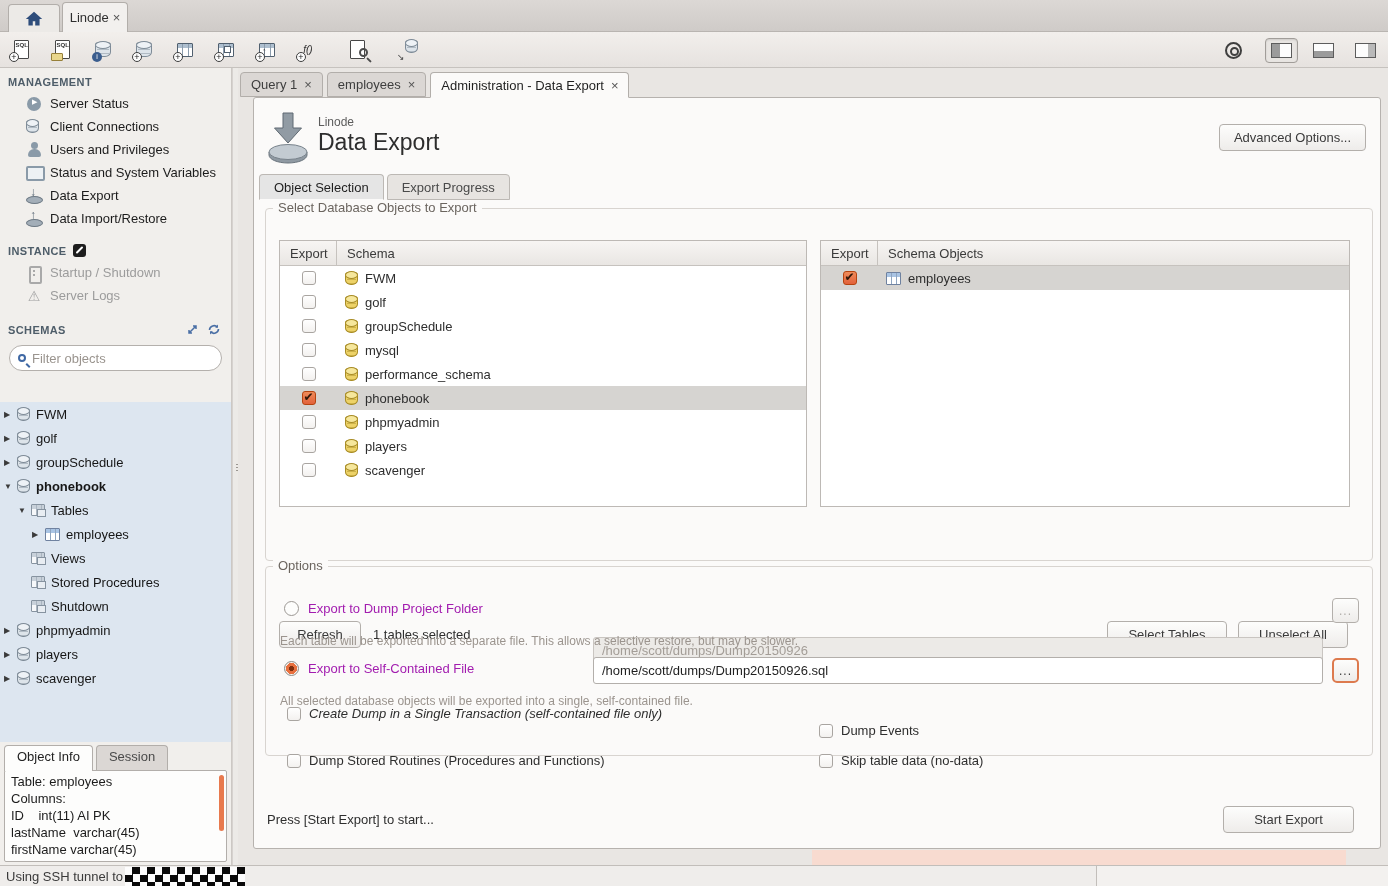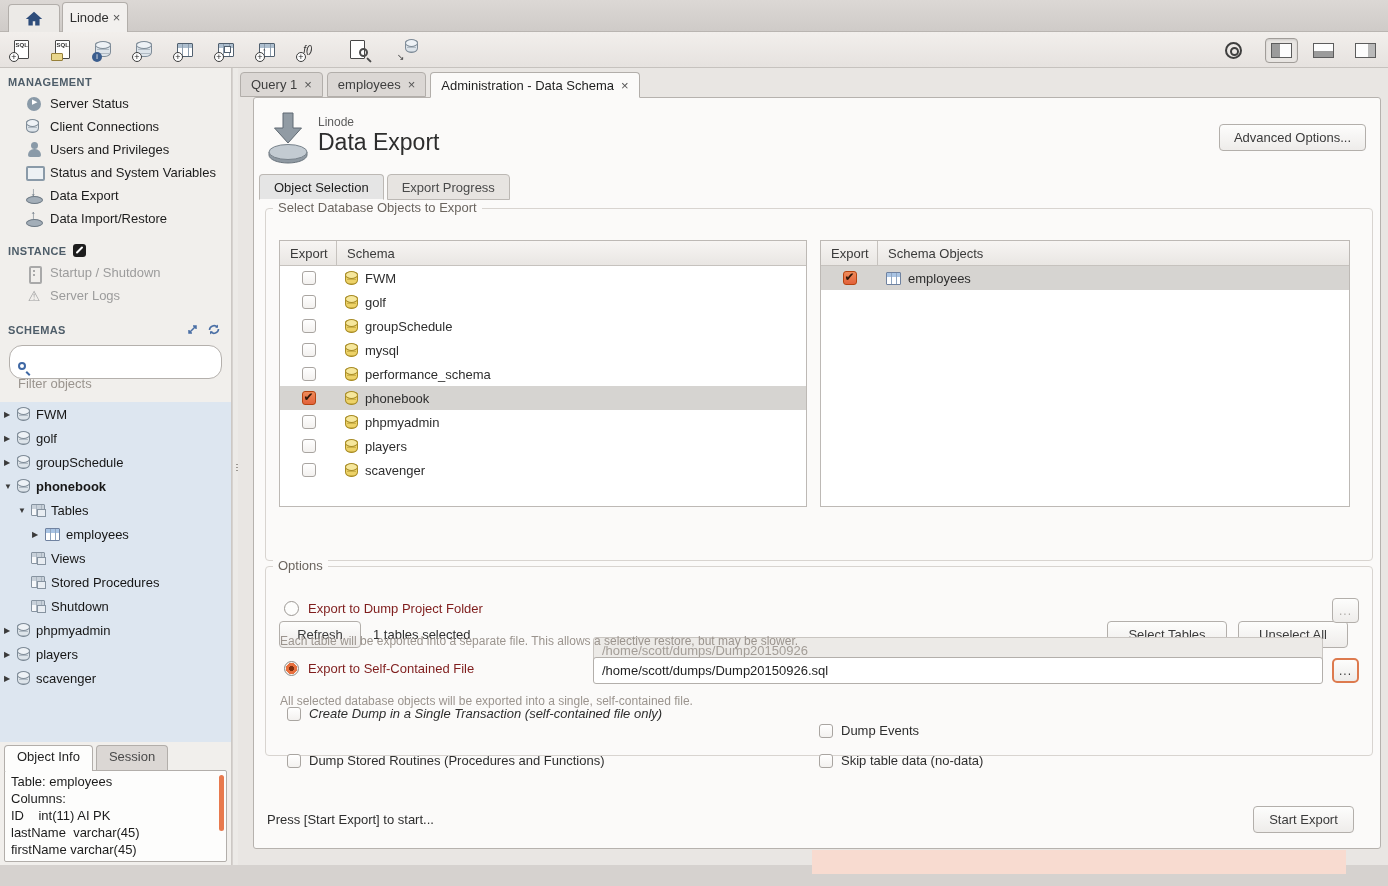--- a/index.html
+++ b/index.html
@@ -65,21 +65,21 @@
   .mi-export::after, .mi-import::after { content:""; position:absolute; left:0; bottom:0; width:15px; height:6px; border-radius:50%; background:#a3aeb8; border:1px solid #6d7984; }
   .ii { width:16px; height:16px; position:relative; flex:0 0 auto; margin-right:8px; }
   .ii-server::before { content:""; position:absolute; left:3px; top:1px; width:9px; height:14px; border:2px solid #a9a9a9; border-radius:2px; }
   .ii-server::after { content:""; position:absolute; left:7px; top:5px; width:2px; height:2px; background:#a9a9a9; box-shadow:0 4px 0 #a9a9a9; }
   .ii-warn { color:#9f9f9f; font-size:14px; line-height:16px; text-align:center; }
   .ii-wrench::before { content:""; position:absolute; left:1px; top:6px; width:14px; height:4px; background:#a9a9a9; border-radius:2px; transform:rotate(-40deg); }
   .ii-wrench::after { content:""; position:absolute; left:0; top:10px; width:5px; height:5px; border:2px solid #a9a9a9; border-radius:50%; background:#f1efec; }
   .ibadge { width:13px; height:13px; background:#1d1d1d; border-radius:3px; margin-left:6px; position:relative; }
   .ibadge::after { content:""; position:absolute; left:2px; top:5px; width:9px; height:2px; background:#fff; border-radius:1px; transform:rotate(-45deg); }
   .sb-head-icons { margin-left:auto; margin-right:10px; display:flex; gap:8px; }
-  .filter-wrap { margin:5px 9px 8px 9px; height:26px; background:#fff; border:1px solid #b4b0ac; border-radius:13px; display:flex; padding:16px 8px; gap:6px;flex-direction:column; }
+  .filter-wrap { margin:5px 9px 8px 9px; height:26px; background:#fff; border:1px solid #b4b0ac; border-radius:13px; display:flex; align-items:center; padding:0 8px; gap:6px; }
   .mag-blue { width:8px; height:8px; border:2px solid #3f68a4; border-radius:50%; position:relative; flex:0 0 auto; }
   .mag-blue::after { content:""; position:absolute; width:2px; height:5px; background:#3f68a4; left:7px; top:7px; transform:rotate(-45deg); }
   .filter-wrap input { border:none; outline:none; width:100%; font-size:13px; background:transparent; color:#333; }
   .filter-wrap input::placeholder { color:#9a948e; }
 
   .tree { position:absolute; left:0; right:0; top:334px; height:340px; background:#dde6f0; overflow:hidden; }
   .trow-tree { display:flex; align-items:center; height:24px; padding-left:4px; white-space:nowrap; }
   .trow-tree[data-indent="1"] { padding-left:18px; }
   .trow-tree[data-indent="2"] { padding-left:32px; }
   .trow-tree[data-bold="true"] .tlabel { font-weight:bold; }
@@ -141,32 +141,32 @@
   .cb[data-checked="true"]::after { content:"✔"; position:absolute; left:1px; top:-2px; font-size:12px; color:#2d1608; }
 
   .under-row-text { position:absolute; font-size:13px; color:#2e2e2e; }
   #btn-refresh { position:absolute; left:13px; top:412px; width:82px; }
   #sel-status { left:107px; top:418px; }
   #btn-select-tables { position:absolute; left:841px; top:412px; width:120px; }
   #btn-unselect-all { position:absolute; left:972px; top:412px; width:110px; }
 
   .radio { width:15px; height:15px; border-radius:50%; border:1px solid #9c9894; background:#fdfdfc; flex:0 0 auto; }
   .radio[data-checked="true"] { background:radial-gradient(circle at 50% 50%, #7e2d0c 0 2.5px, #e8703f 2.5px 5.5px, #f6f1ec 5.5px); border-color:#8e8a86; }
-  .opt-row { position:absolute; display:flex; align-items:center; gap:9px; font-size:13px; color:#7f1d1d; }
+  .opt-row { position:absolute; display:flex; align-items:center; gap:9px; font-size:13px; color:#a21caf; }
   .path-input { position:absolute; left:327px; width:730px; height:27px; border:1px solid #b3afab; border-radius:3px; padding:0 8px; font-size:13px; font-family:"Liberation Sans","DejaVu Sans",sans-serif; color:#1f1f1f; background:#fff; }
   .path-input:disabled { background:#eceae7; color:#a39d97; border-color:#c9c5c1; }
   .btn-dots { position:absolute; left:1066px; width:27px; height:25px; padding:0; font-size:12px; letter-spacing:1px; }
   .btn-dots.disabled { color:#b0aca8; }
   .btn-dots.focus-orange { border:2px solid #dd7a4e; border-radius:5px; }
   .help-text { position:absolute; left:14px; font-size:12px; color:#9b948e; }
   .opt-cb-row { position:absolute; display:flex; align-items:center; gap:8px; font-size:13px; color:#2e2e2e; }
   .pink-band { position:absolute; left:546px; top:283px; width:534px; height:24px; background:#f8dbd0; }
 
   #footer-status { position:absolute; left:13px; top:714px; font-size:13px; color:#2e2e2e; }
-  #btn-start-export { position:absolute; right:26px; top:708px; width:101px; }
+  #btn-start-export { position:absolute; right:26px; top:708px; width:131px; }
 
   
   .statusbar { position:absolute; left:0; bottom:0; width:100%; height:21px; background:#efedeb; border-top:1px solid #c2beba; display:flex; align-items:center; padding-left:6px; font-size:13px; color:#3a3a3a; }
   .redact { width:120px; height:19px; margin-left:2px; background:repeating-conic-gradient(#0a0a0a 0% 25%, #fdfdfd 0% 50%); background-size:15px 15px; }
   .status-cell { position:absolute; left:1096px; top:0; bottom:0; right:0; border-left:1px solid #c2beba; background:#f3f1ef; }
 
   svg { display:block; }
 </style>
 </head>
 <body>
@@ -388,21 +388,21 @@
     <div class="doc-tabs">
       <div class="doc-tab">
           <span>Query 1</span>
           <span class="tab-close">×</span>
         </div>
       <div class="doc-tab">
           <span>employees</span>
           <span class="tab-close">×</span>
         </div>
       <div class="doc-tab active">
-          <span>Administration - Data Schema</span>
+          <span>Administration - Data Export</span>
           <span class="tab-close">×</span>
         </div>
     </div>
 
     <div class="panel">
 
       <svg style="position:absolute;left:10px;top:12px" width="48" height="54" viewBox="0 0 48 54">
         <path d="M5 42v3c0 4.4 8.5 8 19 8s19-3.6 19-8v-3" fill="#8f99a2" stroke="#6a747d"></path>
         <ellipse cx="24" cy="42" rx="19" ry="7.5" fill="#c3cbd2" stroke="#78828b"></ellipse>
         <path d="M19 3h10v15h8.5L24 33 10.5 18H19z" fill="#919ba4" stroke="#5f6972" stroke-linejoin="round"></path>
@@ -546,14 +546,19 @@
           <span class="cb" data-checked="false"></span>
           <span>Skip table data (no-data)</span>
         </div>
       </div>
 
       <div id="footer-status">Press [Start Export] to start...</div>
       <button class="btn" id="btn-start-export">Start Export</button>
     </div>
   </div>
 
+  <div class="statusbar">
+    <span>Using SSH tunnel to</span>
+    <span class="redact"></span>
+    <div class="status-cell"></div>
+  </div>
 
 </div>
 
 </body></html>

